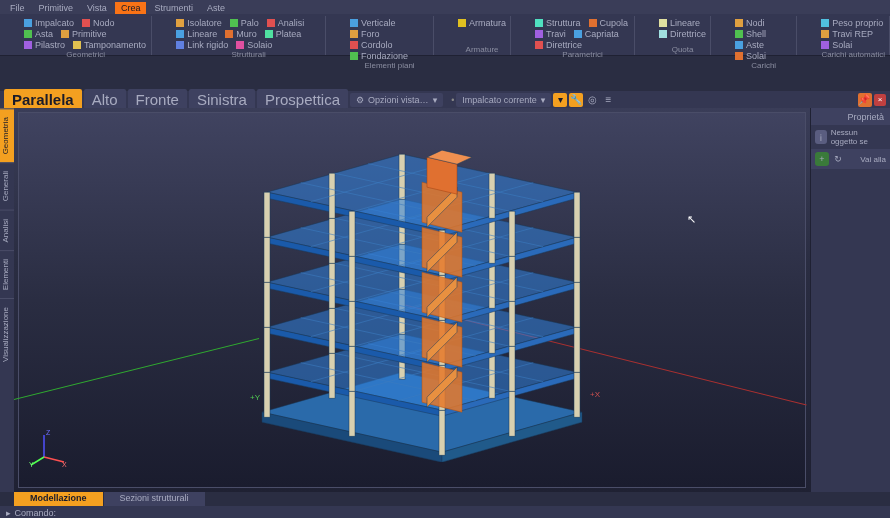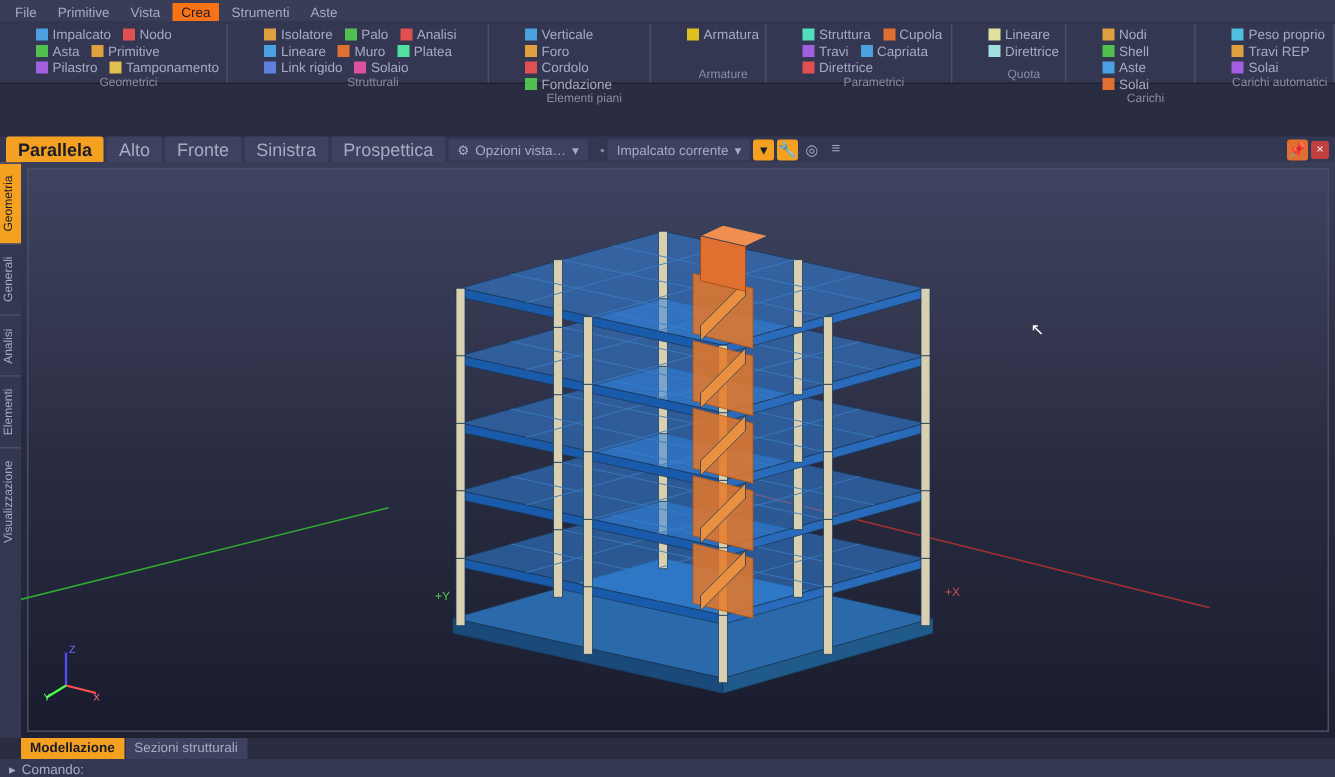--- a/index.html
+++ b/index.html
@@ -16,21 +16,21 @@
 .ribbon-group-items { flex: 1; display: flex; flex-wrap: wrap; gap: 1px 8px; align-content: flex-start; padding-top: 2px; }
 .ribbon-item { display: flex; align-items: center; gap: 3px; font-size: 9px; cursor: pointer; white-space: nowrap; }
 .ribbon-icon { width: 8px; height: 8px; display: inline-block; }
 .ribbon-group-label { text-align: center; font-size: 8px; color: #8a8da0; padding-bottom: 1px; }
 
 
 .spacer { height: 35px; background: #2a2d42; }
 
 
 .viewbar { height: 17px; background: #343752; display: flex; align-items: center; padding: 0 4px; gap: 2px; }
-.viewtab { padding: 2px 8px; font-size: 12px; background: #3e4160; cursor: pointer; border-radius: 2px; }
+.viewtab { padding: 2px 8px; font-size: 15px; background: #3e4160; cursor: pointer; border-radius: 2px; }
 .viewtab.active { background: #f4a020; color: #1a1b2a; font-weight: bold; }
 .dropdown { background: #3e4160; padding: 2px 6px; font-size: 9px; display: flex; align-items: center; gap: 4px; border-radius: 2px; }
 .icon-btn { width: 14px; height: 14px; display: flex; align-items: center; justify-content: center; font-size: 10px; cursor: pointer; border-radius: 2px; }
 .icon-btn.orange { background: #f4a020; color: #1a1b2a; }
 
 
 .main { display: flex; height: 384px; }
 .sidetabs { width: 14px; background: #343752; display: flex; flex-direction: column; }
 .sidetab { writing-mode: vertical-rl; transform: rotate(180deg); padding: 8px 1px; font-size: 8px; text-align: center; border-bottom: 1px solid #4a4d68; cursor: pointer; }
 .sidetab.active { background: #f4a020; color: #1a1b2a; }
@@ -41,21 +41,21 @@
 .props-panel { width: 80px; background: #343752; border-left: 1px solid #1f2133; }
 .props-header { height: 17px; background: #3e4160; display: flex; align-items: center; justify-content: flex-end; padding: 0 6px; font-size: 9px; }
 .props-row { display: flex; align-items: center; padding: 3px 4px; gap: 4px; font-size: 8px; }
 .props-icon { width: 14px; height: 14px; background: #5a5d80; border-radius: 3px; display: flex; align-items: center; justify-content: center; font-size: 9px; }
 
 
 .gizmo { position: absolute; bottom: 20px; left: 10px; width: 40px; height: 40px; }
 
 
 .bottom-tabs { height: 14px; background: #2a2d42; display: flex; padding-left: 14px; }
-.bottom-tab { padding: 1px 6px; font-size: 9px; background: #3e4160; cursor: pointer; margin-right: 1px; }
+.bottom-tab { padding: 1px 16px; font-size: 9px; background: #3e4160; cursor: pointer; margin-right: 1px; }
 .bottom-tab.active { background: #f4a020; color: #1a1b2a; font-weight: bold; }
 
 
 .cmdbar { height: 14px; background: #343752; display: flex; align-items: center; padding: 0 6px; gap: 4px; font-size: 9px; }
 .cmdbar input { flex: 1; background: transparent; border: none; color: #a8abc0; font-size: 9px; outline: none; }
 
 
 .building { position: absolute; left: 50%; top: 50%; transform: translate(-50%, -52%); }
 .cursor-ptr { position:absolute; left:668px; top:100px; font-size:11px; color:#fff; }
 
@@ -415,20 +415,32 @@
         <line x1="15" y1="30" x2="15" y2="8" stroke="#5050ff" stroke-width="1.5"></line>
         <line x1="15" y1="30" x2="35" y2="35" stroke="#ff5050" stroke-width="1.5"></line>
         <line x1="15" y1="30" x2="2" y2="38" stroke="#50ff50" stroke-width="1.5"></line>
         <text x="17" y="8" font-size="7" fill="#7070ff">Z</text>
         <text x="33" y="40" font-size="7" fill="#ff7070">X</text>
         <text x="0" y="40" font-size="7" fill="#70ff70">Y</text>
       </svg>
     </div>
   </div>
 
+  <div class="props-panel">
+    <div class="props-header">Proprietà</div>
+    <div class="props-row">
+      <span class="props-icon">ℹ</span>
+      <span>Nessun oggetto se</span>
+    </div>
+    <div class="props-row" style="background:#3e4160;">
+      <span class="props-icon" style="background:#3a7a3a;">+</span>
+      <span class="props-icon" style="background:#3e4160;width:10px">↻</span>
+      <span style="flex:1;text-align:right">Vai alla</span>
+    </div>
+  </div>
 </div>
 
 <div class="bottom-tabs">
   <span class="bottom-tab active">Modellazione</span>
   <span class="bottom-tab">Sezioni strutturali</span>
 </div>
 
 <div class="cmdbar">
   <span>▸</span>
   <span>Comando:</span>

